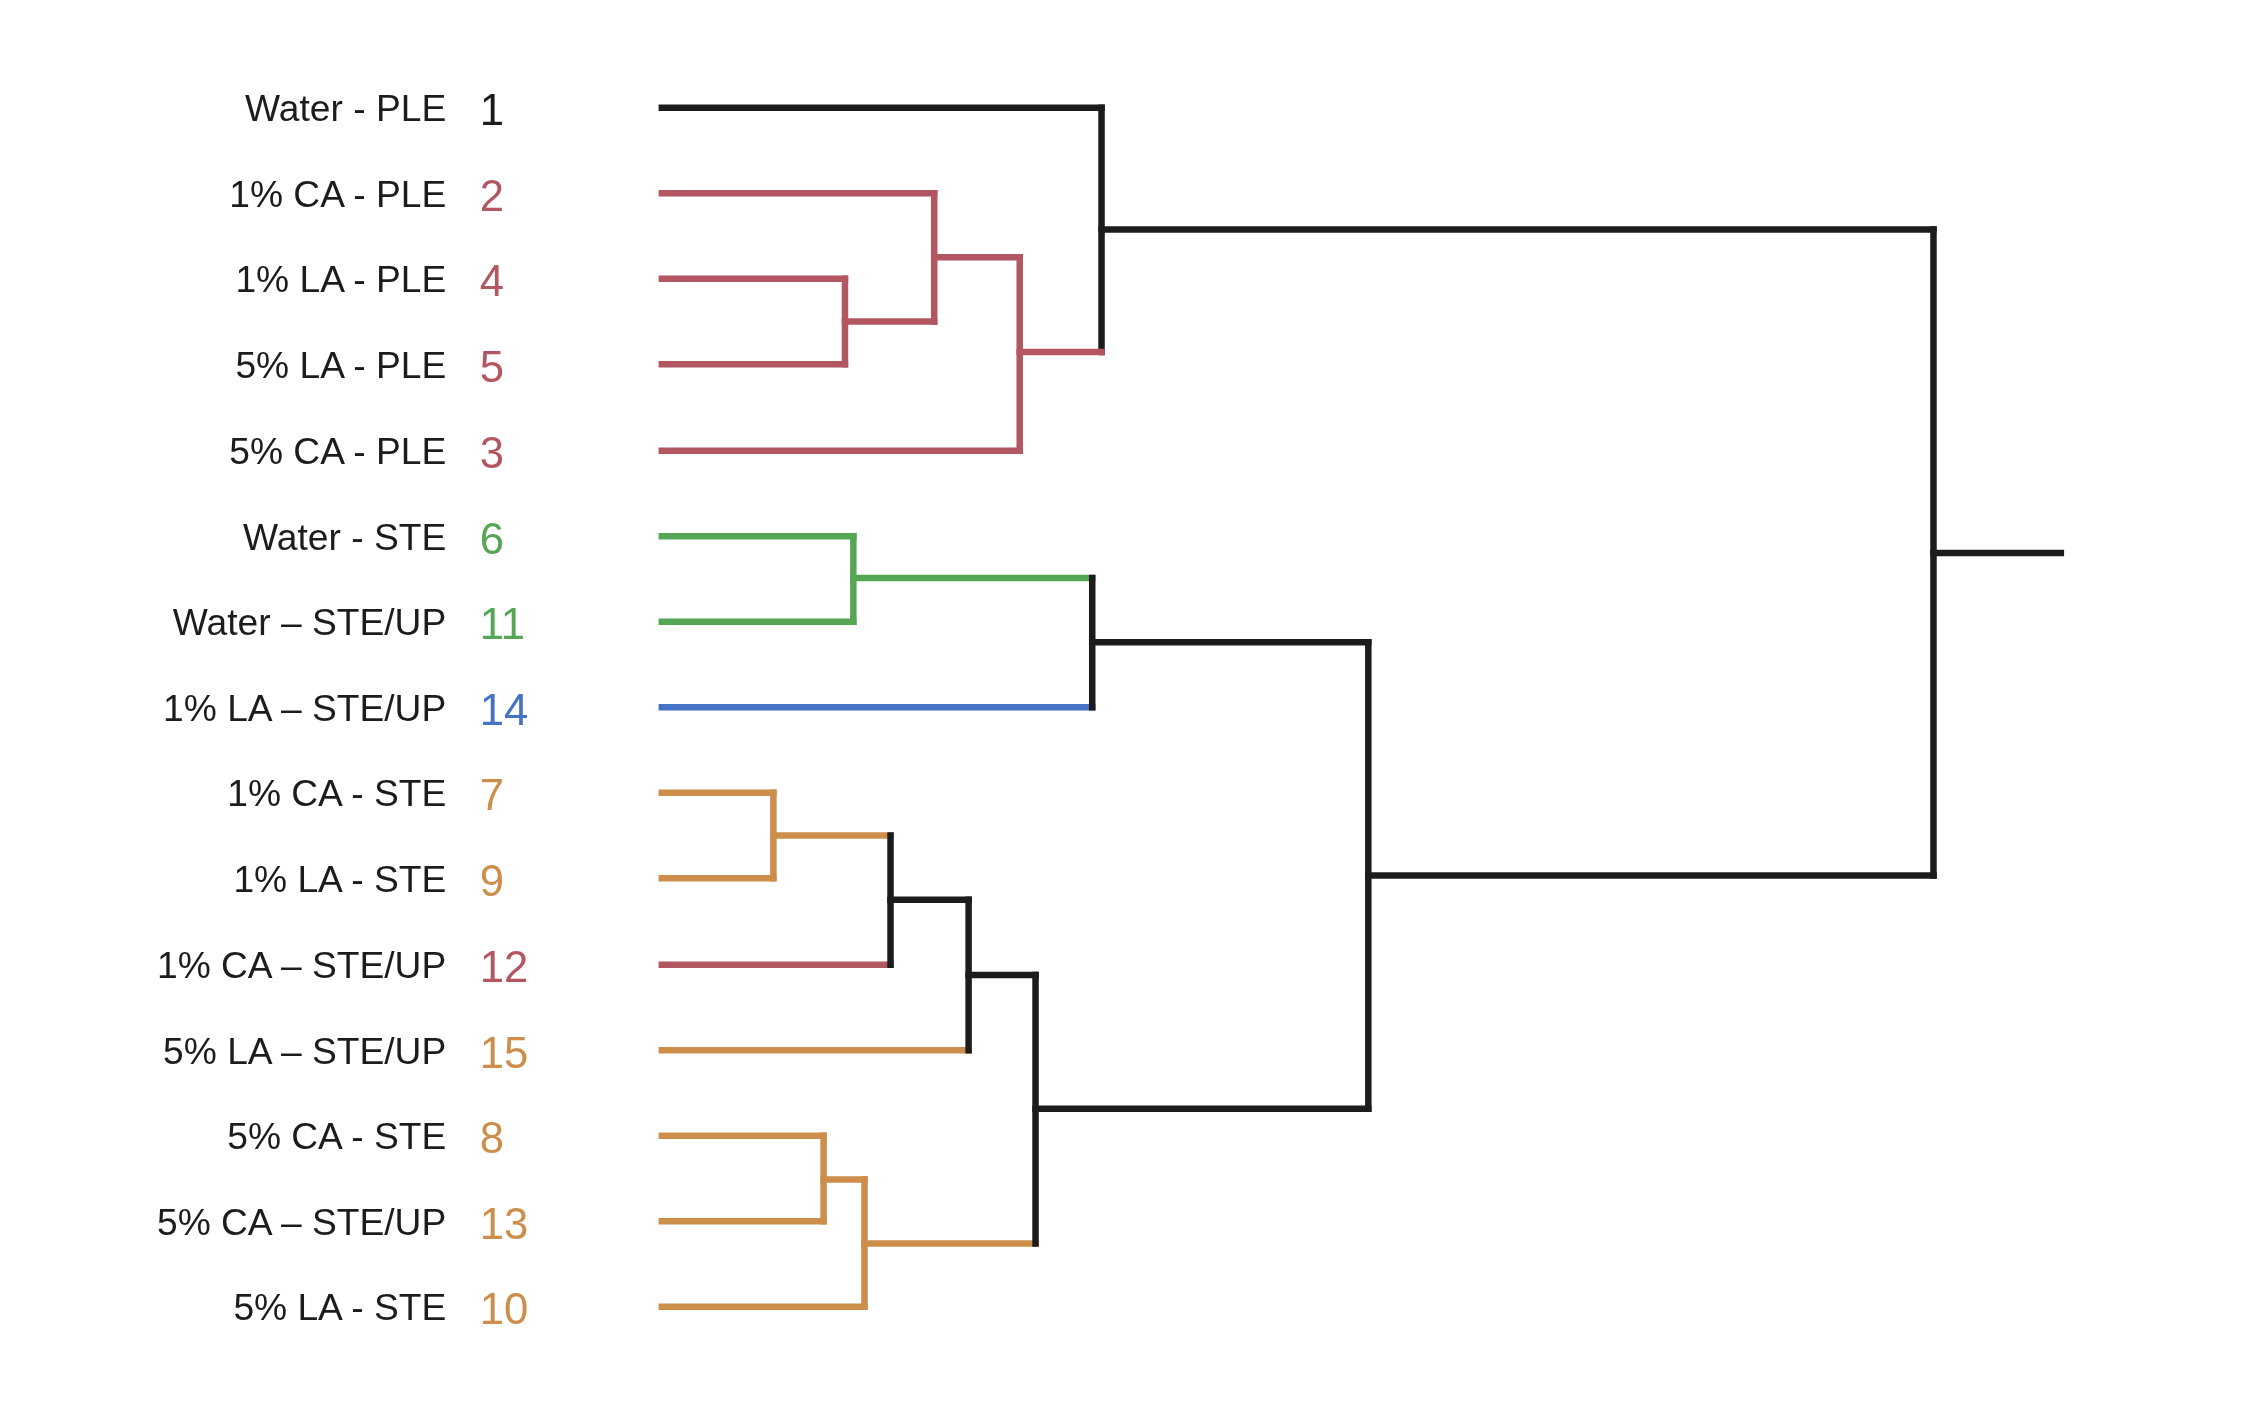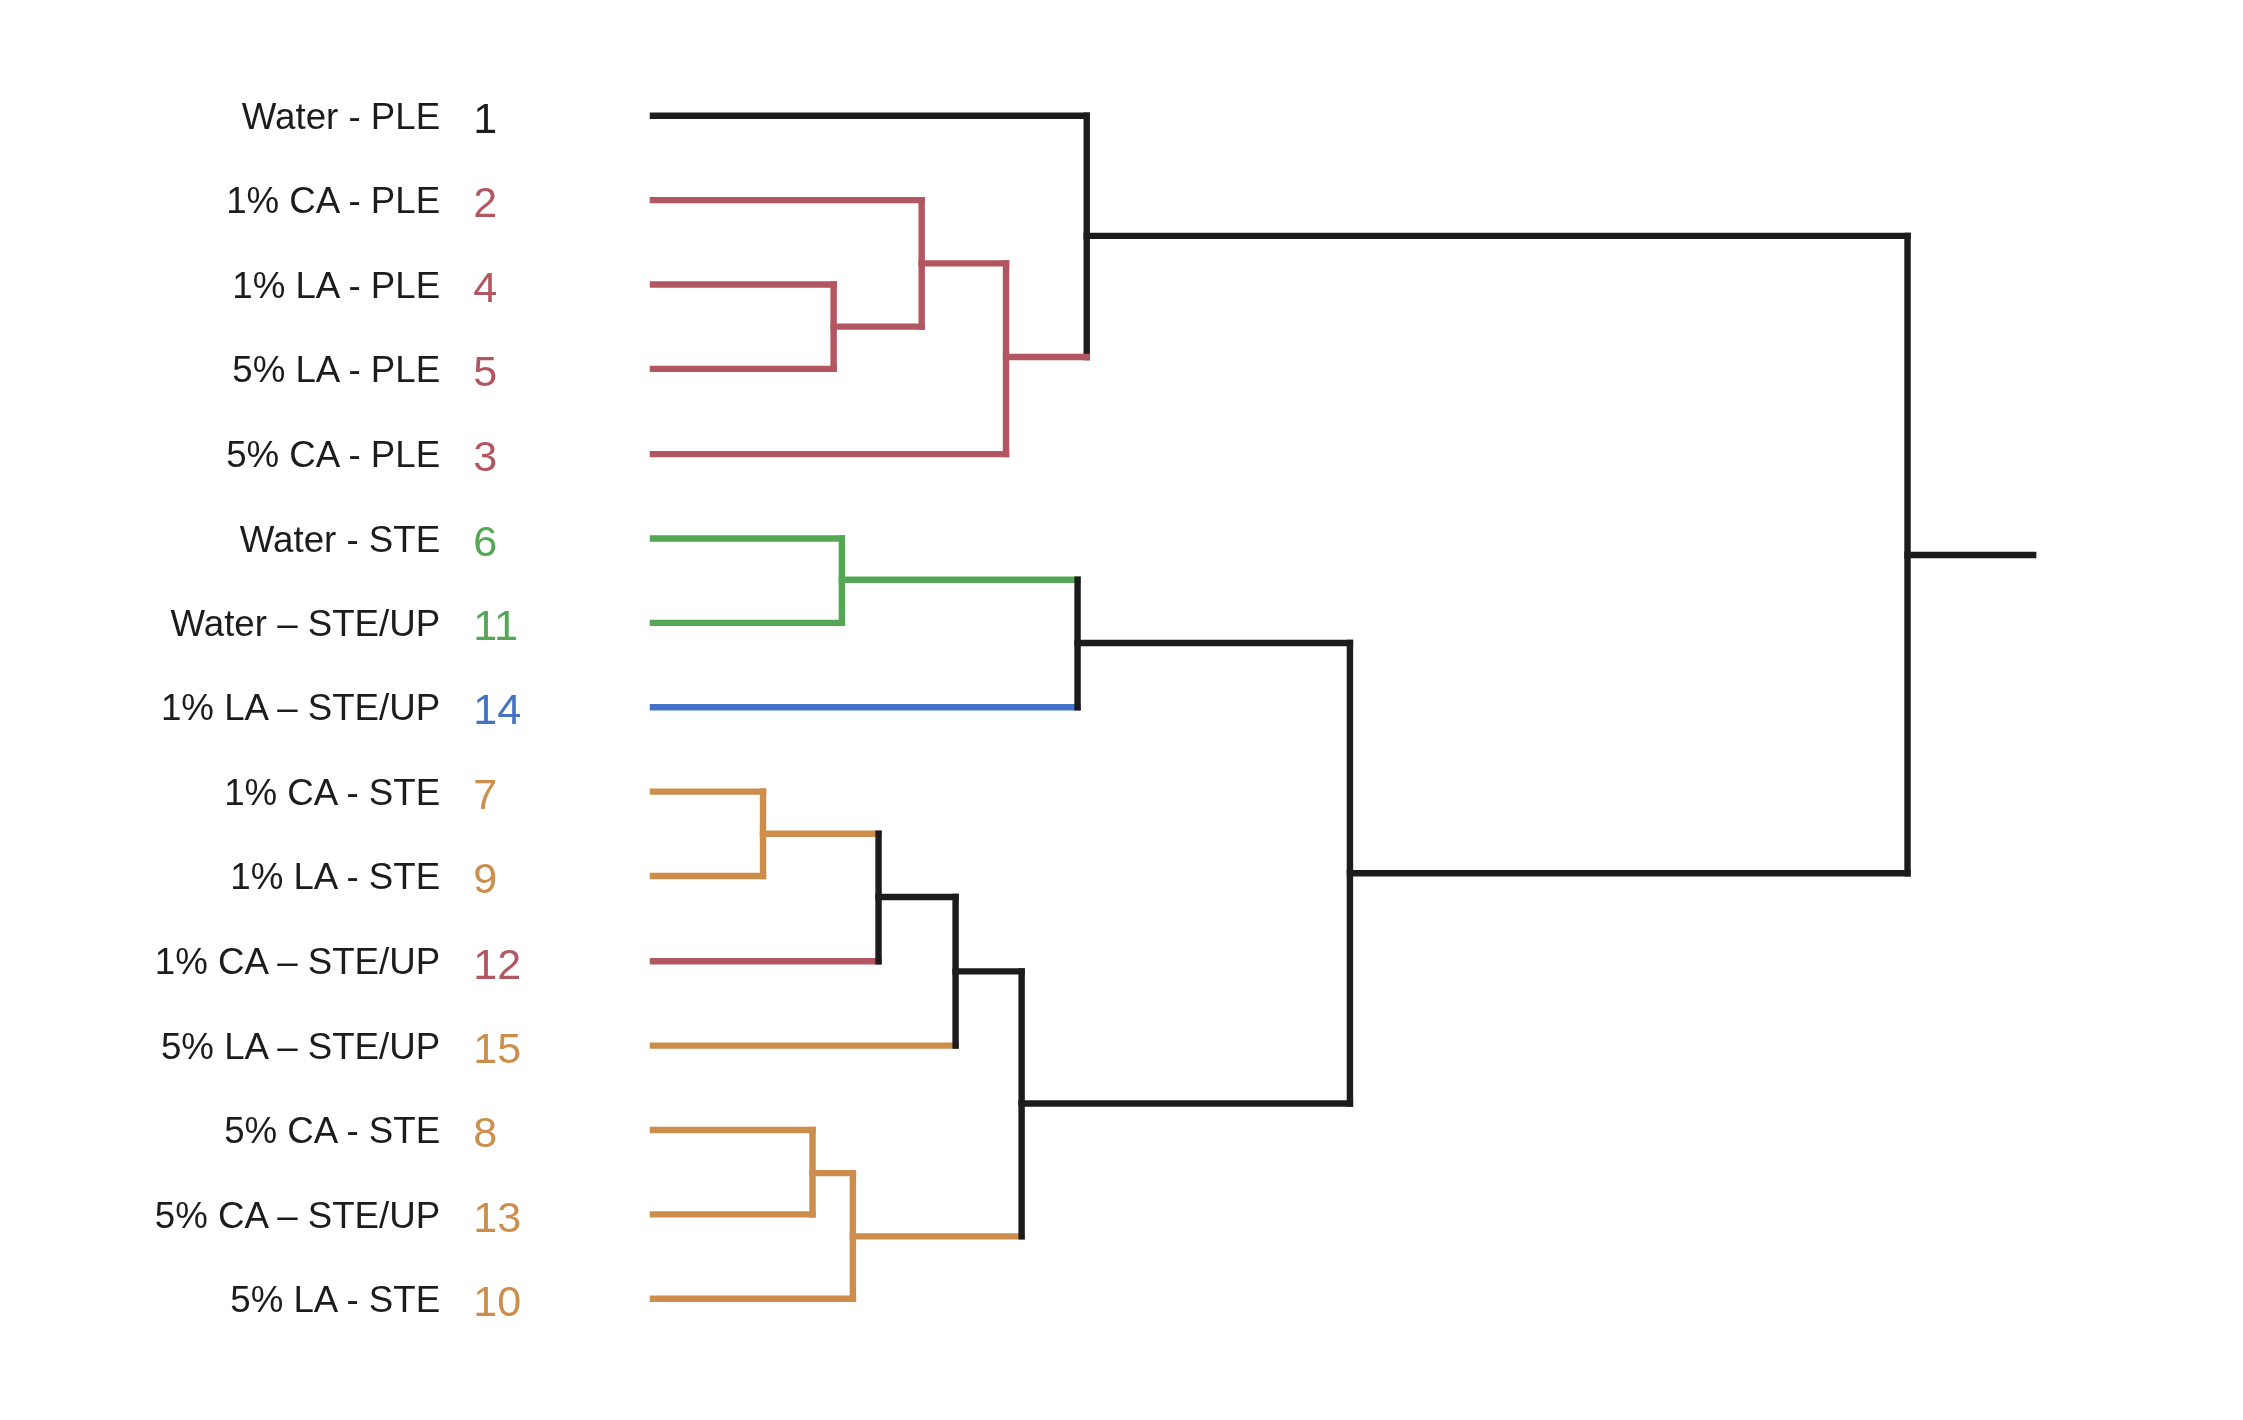--- a/index.html
+++ b/index.html
@@ -7,20 +7,21 @@
     padding: 0;
     background: #ffffff;
   }
   .stage {
     position: relative;
     width: 2057px;
     height: 1420px;
     background: #ffffff;
     overflow: hidden;
     font-family: "Liberation Sans", sans-serif;
+    padding-left: 28px;
   }
   svg.dendro {
     position: absolute;
     inset: 0;
     width: 100%;
     height: 100%;
   }
   .leaf-label {
     font-family: "Liberation Sans", sans-serif;
     font-size: 40px;

